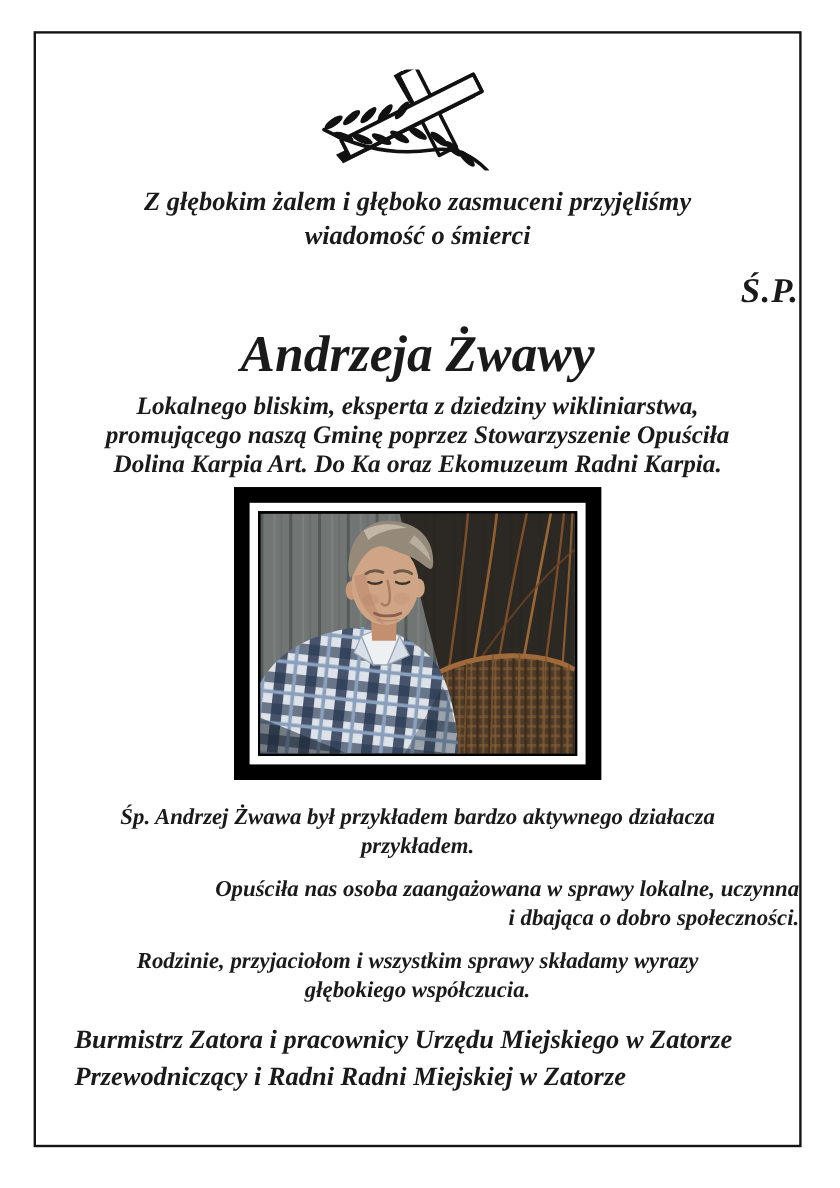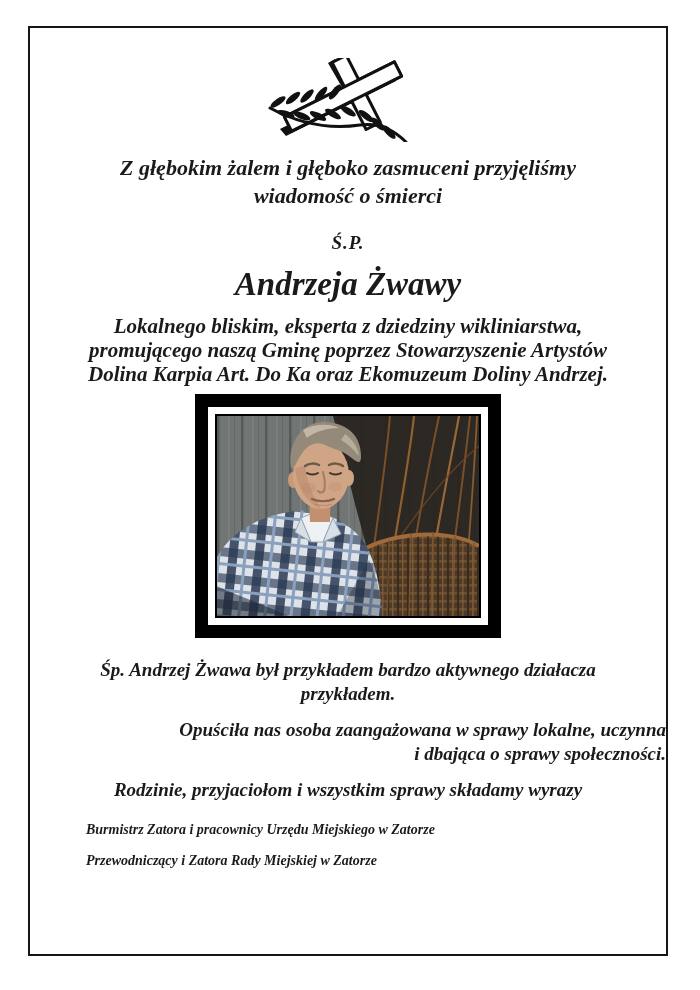--- a/index.html
+++ b/index.html
@@ -12,34 +12,34 @@
     position:absolute;left:28px;top:26px;width:640px;height:930px;
     border:2px solid #151515;box-sizing:border-box;
   }
   .content{
     position:absolute;left:30px;top:28px;width:636px;height:892px;
     text-align:center;box-sizing:border-box;
   }
   .bi{font-weight:bold;font-style:italic;}
   .memorial-icon{margin-top:30px;height:84px;}
   .intro{margin-top:12px;font-size:22px;line-height:28px;}
-  .honorific{margin-top:16px;font-size:19px;line-height:34px;letter-spacing:1px;}
-  .deceased{margin-top:4px;font-size:33px;line-height:40px;}
+  .honorific{margin-top:16px;font-size:29px;line-height:34px;letter-spacing:1px;text-align:right;}
+  .deceased{margin-top:16px;font-size:43px;line-height:40px;}
   .description{margin-top:10px;font-size:21px;line-height:24px;}
   .photo-frame{
     display:inline-block;margin-top:8px;
     border:13px solid #000000;background:#000;line-height:0;
   }
   .photo-mat{border:7px solid #ffffff;}
   .photo-inner{border:2px solid #000000;}
   .body-para{font-size:19px;line-height:24px;}
   .p1{margin-top:20px;}
   .p2{margin-top:12px;text-align:right;}
   .p3{margin-top:12px;}
-  .signatures{margin-top:18px;text-align:left;padding-left:56px;font-size:14px;line-height:20px;}
+  .signatures{margin-top:18px;text-align:left;padding-left:32px;font-size:22px;line-height:20px;}
   .signatures .sig-line{margin-bottom:11px;}
   .line{display:block;}
 </style>
 </head>
 <body>
 
 <div class="page-border"></div>
 
 <div class="content">
 
@@ -86,22 +86,22 @@
 
   
   <div class="honorific bi">Ś.P.</div>
 
   
   <div class="deceased bi">Andrzeja Żwawy</div>
 
   
   <div class="description bi">
     <span class="line">Lokalnego bliskim, eksperta z dziedziny wikliniarstwa,</span>
-    <span class="line">promującego  naszą Gminę poprzez Stowarzyszenie Artystów</span>
-    <span class="line">Dolina Karpia Art. Do Ka oraz Ekomuzeum Doliny Andrzej.</span>
+    <span class="line">promującego  naszą Gminę poprzez Stowarzyszenie Opuściła</span>
+    <span class="line">Dolina Karpia Art. Do Ka oraz Ekomuzeum Radni Karpia.</span>
   </div>
 
   
   <div class="photo-frame">
     <div class="photo-mat">
       <div class="photo-inner">
         <svg width="262" height="200" viewBox="0 0 262 200" aria-hidden="true">
           <defs>
             <pattern id="plaid" width="26" height="26" patternUnits="userSpaceOnUse" patternTransform="rotate(6)">
               <rect width="26" height="26" fill="#dde3e8"></rect>
@@ -193,26 +193,27 @@
   </div>
 
   
   <div class="body-para bi p1">
     <span class="line">Śp. Andrzej Żwawa był przykładem bardzo aktywnego działacza</span>
     <span class="line">przykładem.</span>
   </div>
 
   <div class="body-para bi p2">
     <span class="line">Opuściła nas osoba zaangażowana w sprawy lokalne, uczynna</span>
-    <span class="line">i dbająca o sprawy społeczności.</span>
+    <span class="line">i dbająca o dobro społeczności.</span>
   </div>
 
   <div class="body-para bi p3">
     <span class="line">Rodzinie, przyjaciołom i wszystkim sprawy składamy wyrazy</span>
+    <span class="line">głębokiego współczucia.</span>
   </div>
 
   
   <div class="signatures bi">
     <div class="sig-line">Burmistrz Zatora i pracownicy Urzędu Miejskiego w Zatorze</div>
-    <div class="sig-line">Przewodniczący i Zatora Rady Miejskiej w Zatorze</div>
+    <div class="sig-line">Przewodniczący i Radni Radni Miejskiej w Zatorze</div>
   </div>
 
 </div>
 
 </body></html>

